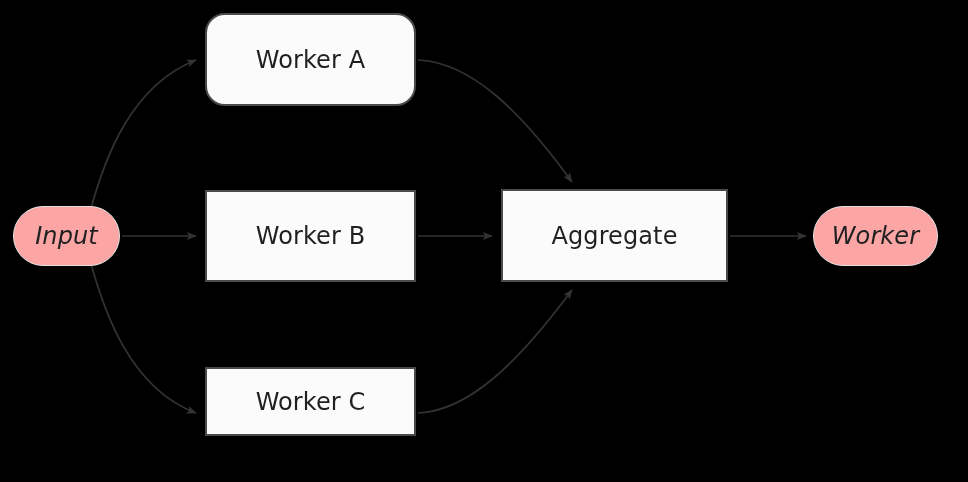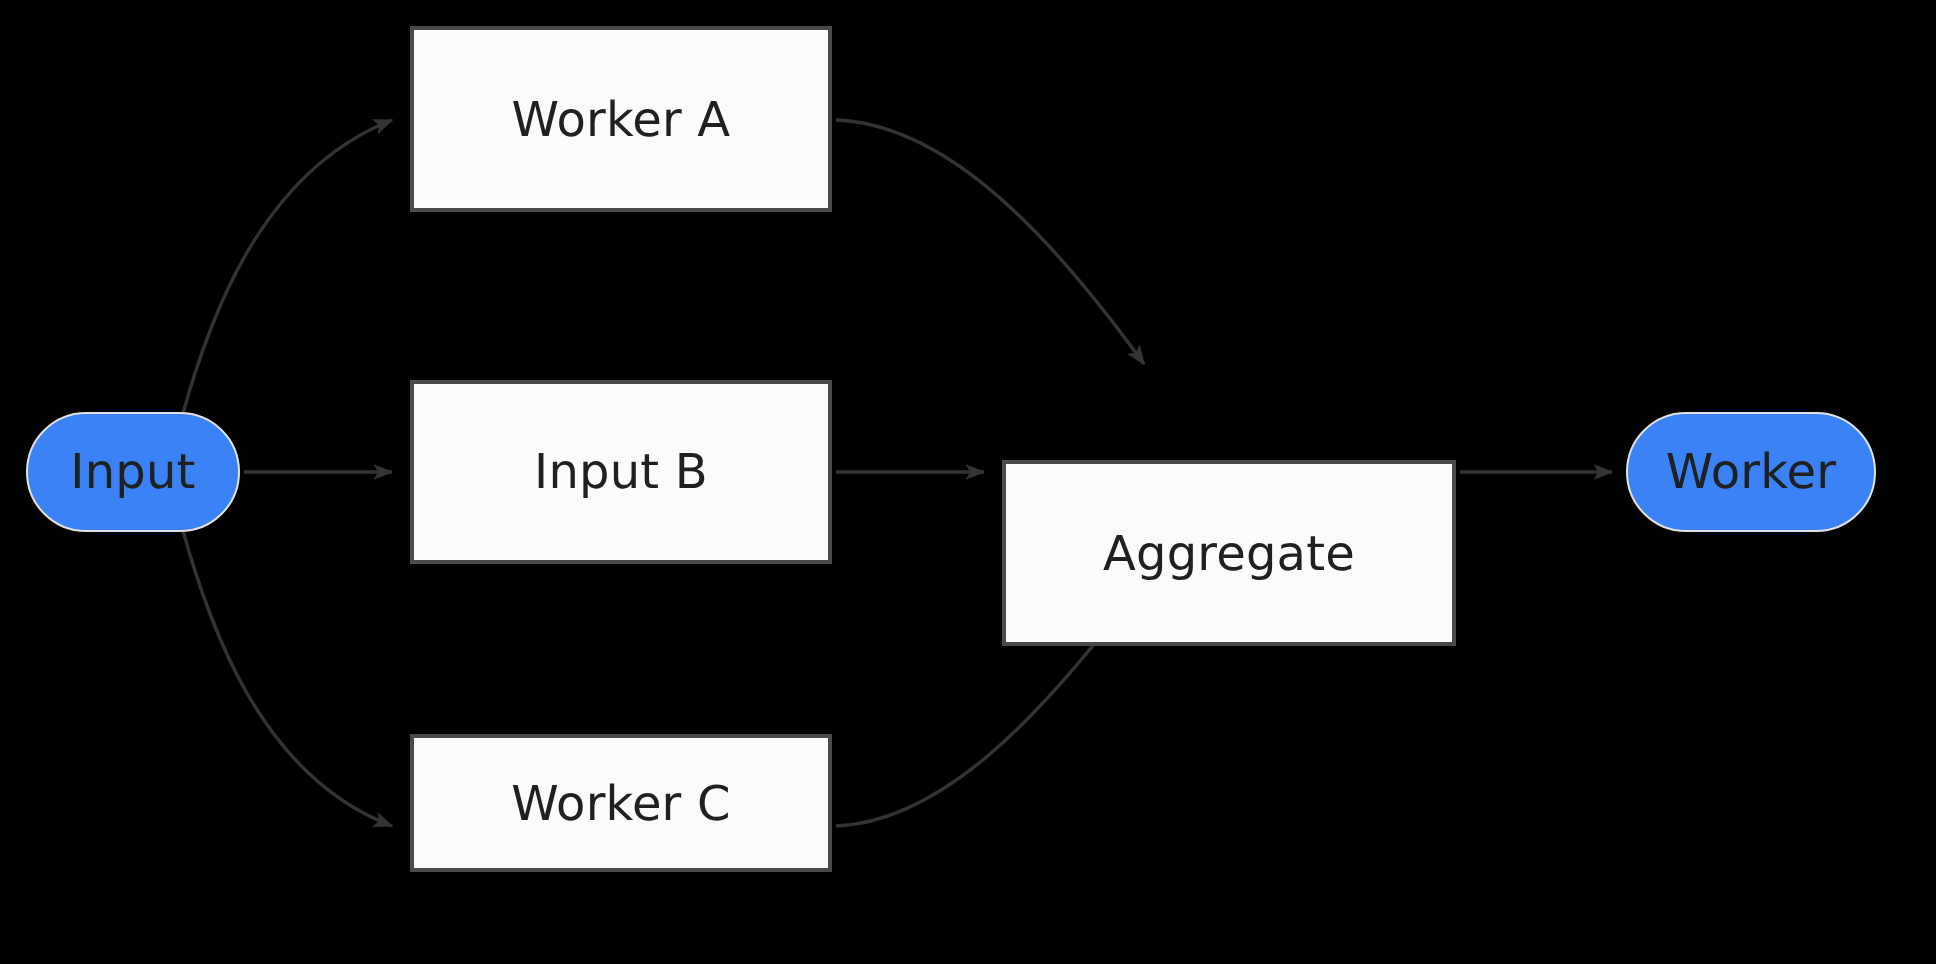--- a/index.html
+++ b/index.html
@@ -34,30 +34,31 @@
     line-height: 1;
     letter-spacing: 0.1px;
     white-space: nowrap;
   }
   .node-box {
     background: #fbfbfb;
     border: 2px solid #4a4a4a;
     border-radius: 0px;
   }
   .node-stadium {
-    background: #3b82f6;
+    background: #fca5a5;
     border: 1.6px solid #e2e2e2;
     border-radius: 40px;
+    font-style: italic;
   }
   
   #node-input     { left: 13px;  top: 206px; width: 107px; height: 60px; }
-  #node-worker-a  { left: 205px; top: 13px;  width: 211px; height: 93px; }
+  #node-worker-a  { left: 205px; top: 13px;  width: 211px; height: 93px; border-radius: 20px; }
   #node-worker-b  { left: 205px; top: 190px; width: 211px; height: 92px; }
   #node-worker-c  { left: 205px; top: 367px; width: 211px; height: 69px; }
-  #node-aggregate { left: 501px; top: 189px; width: 227px; height: 93px; margin-top: 41px; }
+  #node-aggregate { left: 501px; top: 189px; width: 227px; height: 93px; }
   #node-output    { left: 813px; top: 206px; width: 125px; height: 60px; }
 </style>
 </head>
 <body>
 
 <div id="canvas">
 
   <svg id="edges" viewBox="0 0 968 482" width="968" height="482" xmlns="http://www.w3.org/2000/svg">
     <defs>
       <marker id="arrowhead" markerWidth="10" markerHeight="8" refX="9.2" refY="4" orient="auto" markerUnits="userSpaceOnUse">
@@ -82,21 +83,21 @@
 
   <div id="node-input" class="node node-stadium">
     <span>Input</span>
   </div>
 
   <div id="node-worker-a" class="node node-box">
     <span>Worker A</span>
   </div>
 
   <div id="node-worker-b" class="node node-box">
-    <span>Input B</span>
+    <span>Worker B</span>
   </div>
 
   <div id="node-worker-c" class="node node-box">
     <span>Worker C</span>
   </div>
 
   <div id="node-aggregate" class="node node-box">
     <span>Aggregate</span>
   </div>
 

